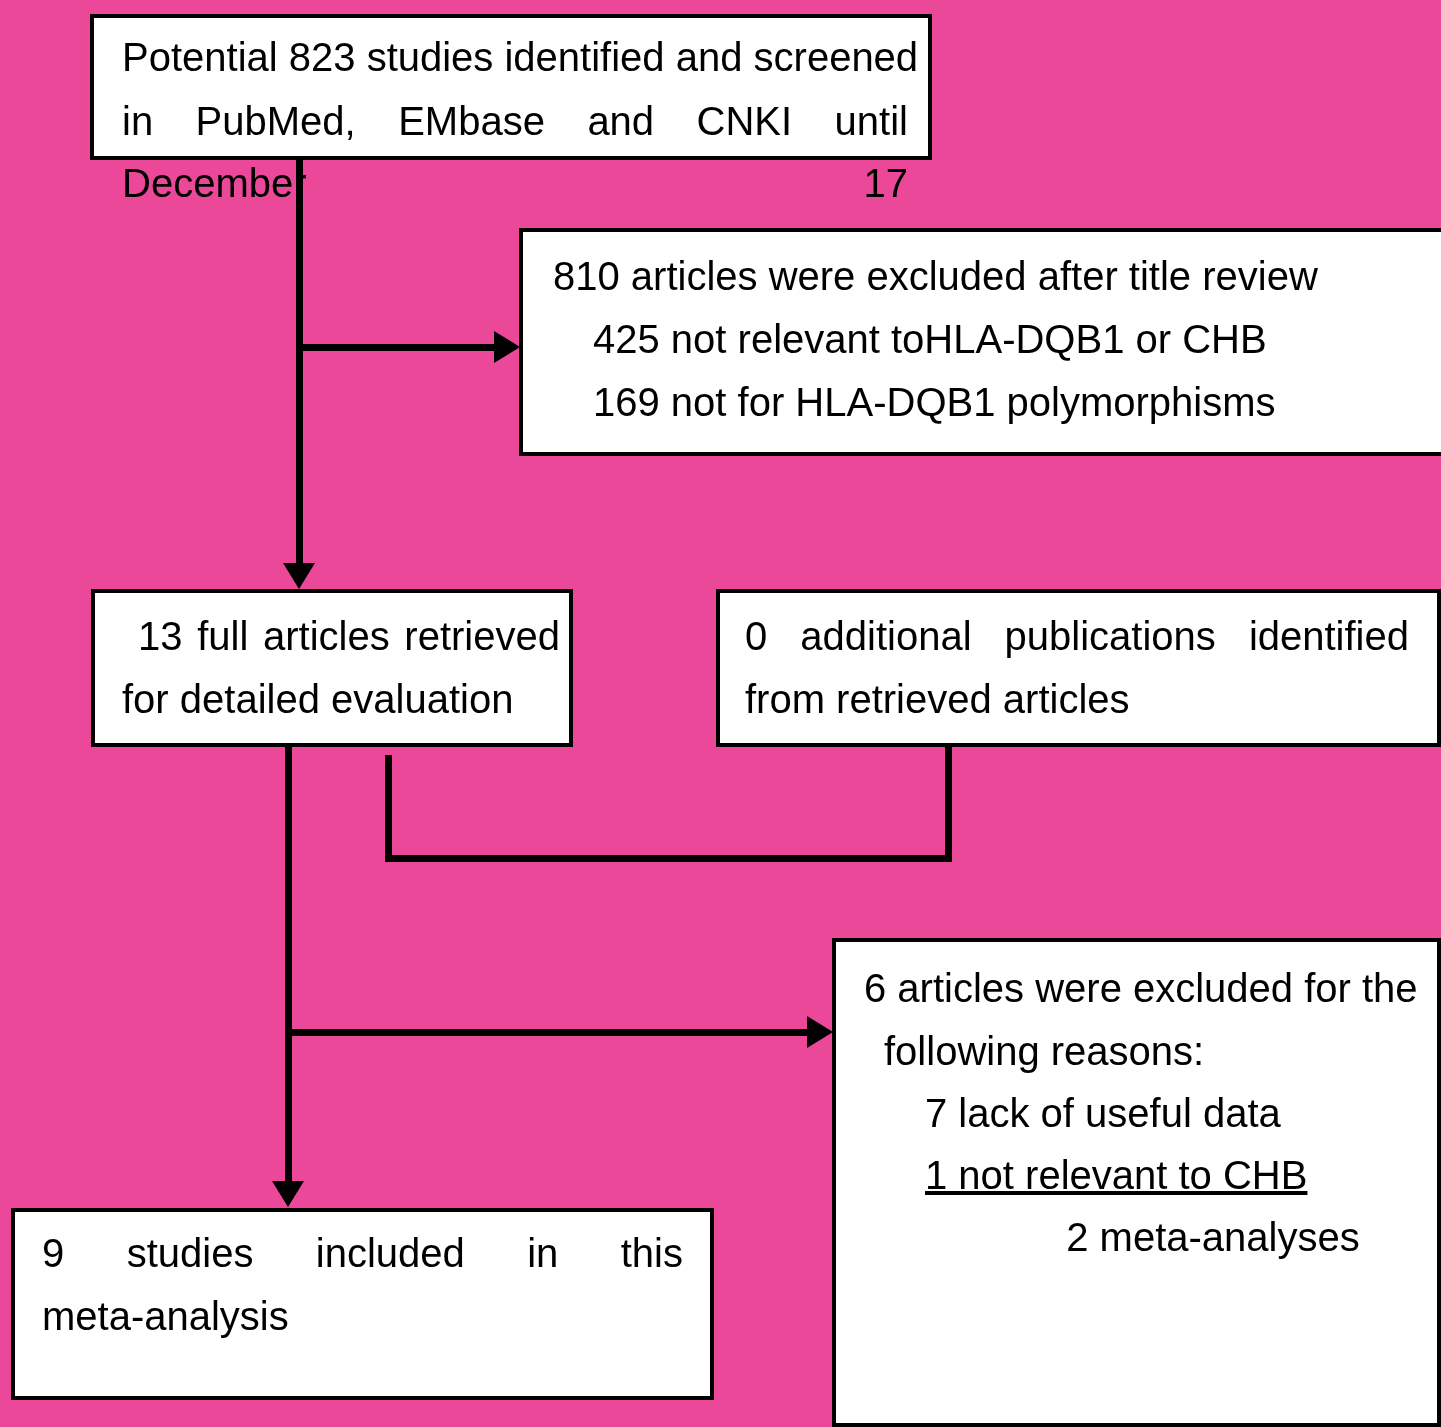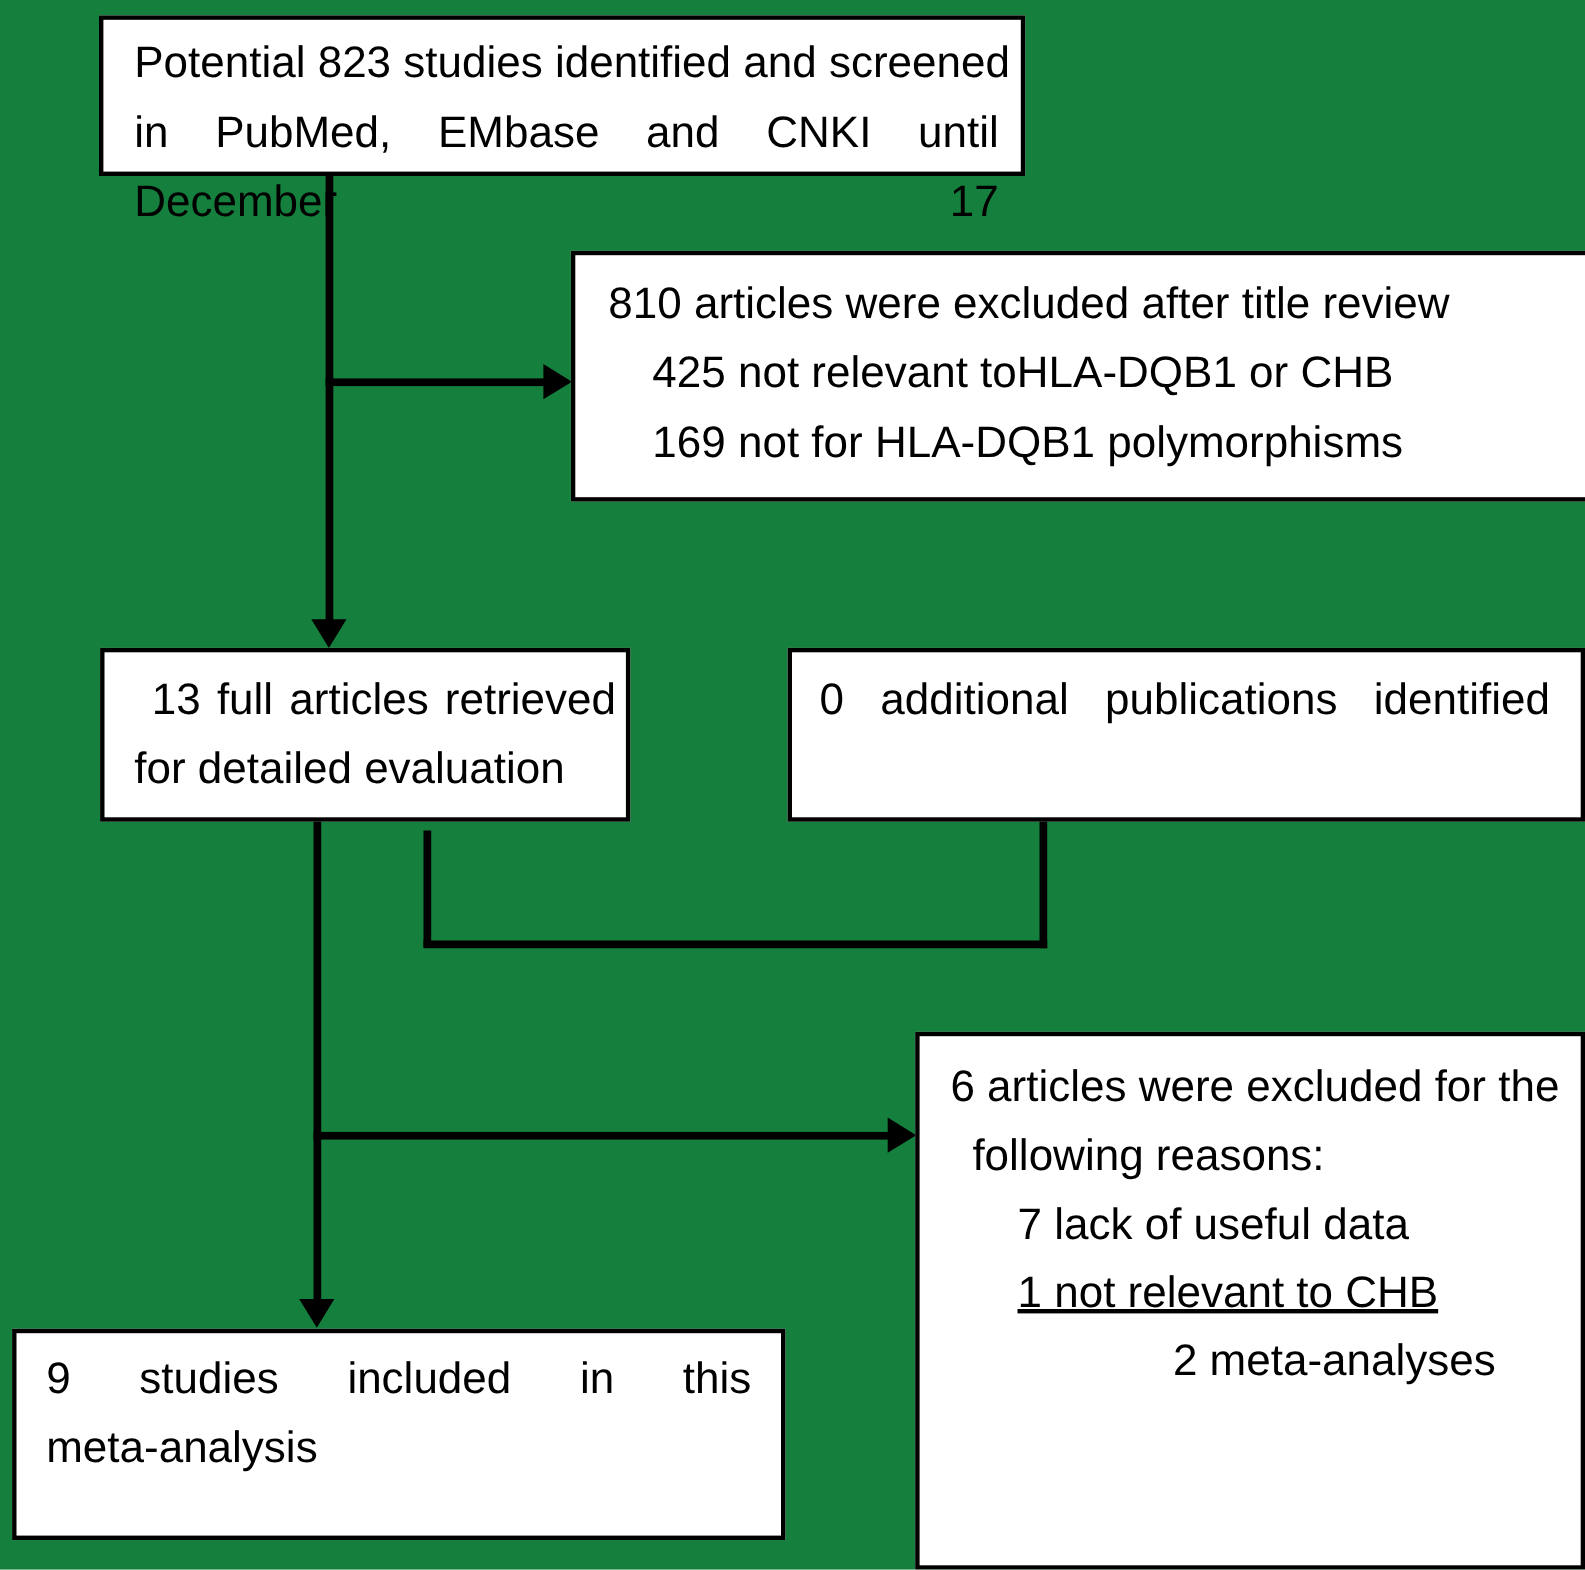--- a/index.html
+++ b/index.html
@@ -8,21 +8,21 @@
     background: #ffffff;
   }
   body {
     font-family: "Liberation Sans", sans-serif;
     color: #000000;
   }
   #canvas {
     position: relative;
     width: 1441px;
     height: 1427px;
-    background: #15803d;
+    background: #ec4899;
     overflow: hidden;
   }
   .box {
     position: absolute;
     box-sizing: border-box;
     border: 4px solid #000000;
     background: #ffffff;
   }
   .box-text {
     position: absolute;
@@ -82,20 +82,21 @@
   <div class="box-text" style="left:553px; top:245px; width:880px;">810 articles were excluded after title review</div>
   <div class="box-text" style="left:593px; top:308px; width:840px;">425 not relevant toHLA-DQB1 or CHB</div>
   <div class="box-text" style="left:593px; top:371px; width:840px;">169 not for HLA-DQB1 polymorphisms</div>
 
   <div class="box" style="left:91px; top:589px; width:482px; height:158px;"></div>
   <div class="box-text just" style="left:138px; top:605px; width:422px;">13 full articles retrieved</div>
   <div class="box-text nojust" style="left:122px; top:668px; width:430px;">for detailed evaluation</div>
 
   <div class="box" style="left:716px; top:589px; width:725px; height:158px;"></div>
   <div class="box-text just" style="left:745px; top:605px; width:664px;">0 additional publications identified</div>
+  <div class="box-text nojust" style="left:745px; top:668px; width:664px;">from retrieved articles</div>
 
   <div class="line" style="left:385px; top:755px; width:7px; height:106px;"></div>
   <div class="line" style="left:385px; top:855px; width:567px; height:7px;"></div>
   <div class="line" style="left:945px; top:747px; width:7px; height:115px;"></div>
 
   <div class="line" style="left:285px; top:747px; width:7px; height:437px;"></div>
   <div class="arrow-head-down" style="left:272px; top:1181px;"></div>
 
   <div class="line" style="left:285px; top:1029px; width:524px; height:7px;"></div>
   <div class="arrow-head-right" style="left:807px; top:1016px;"></div>

